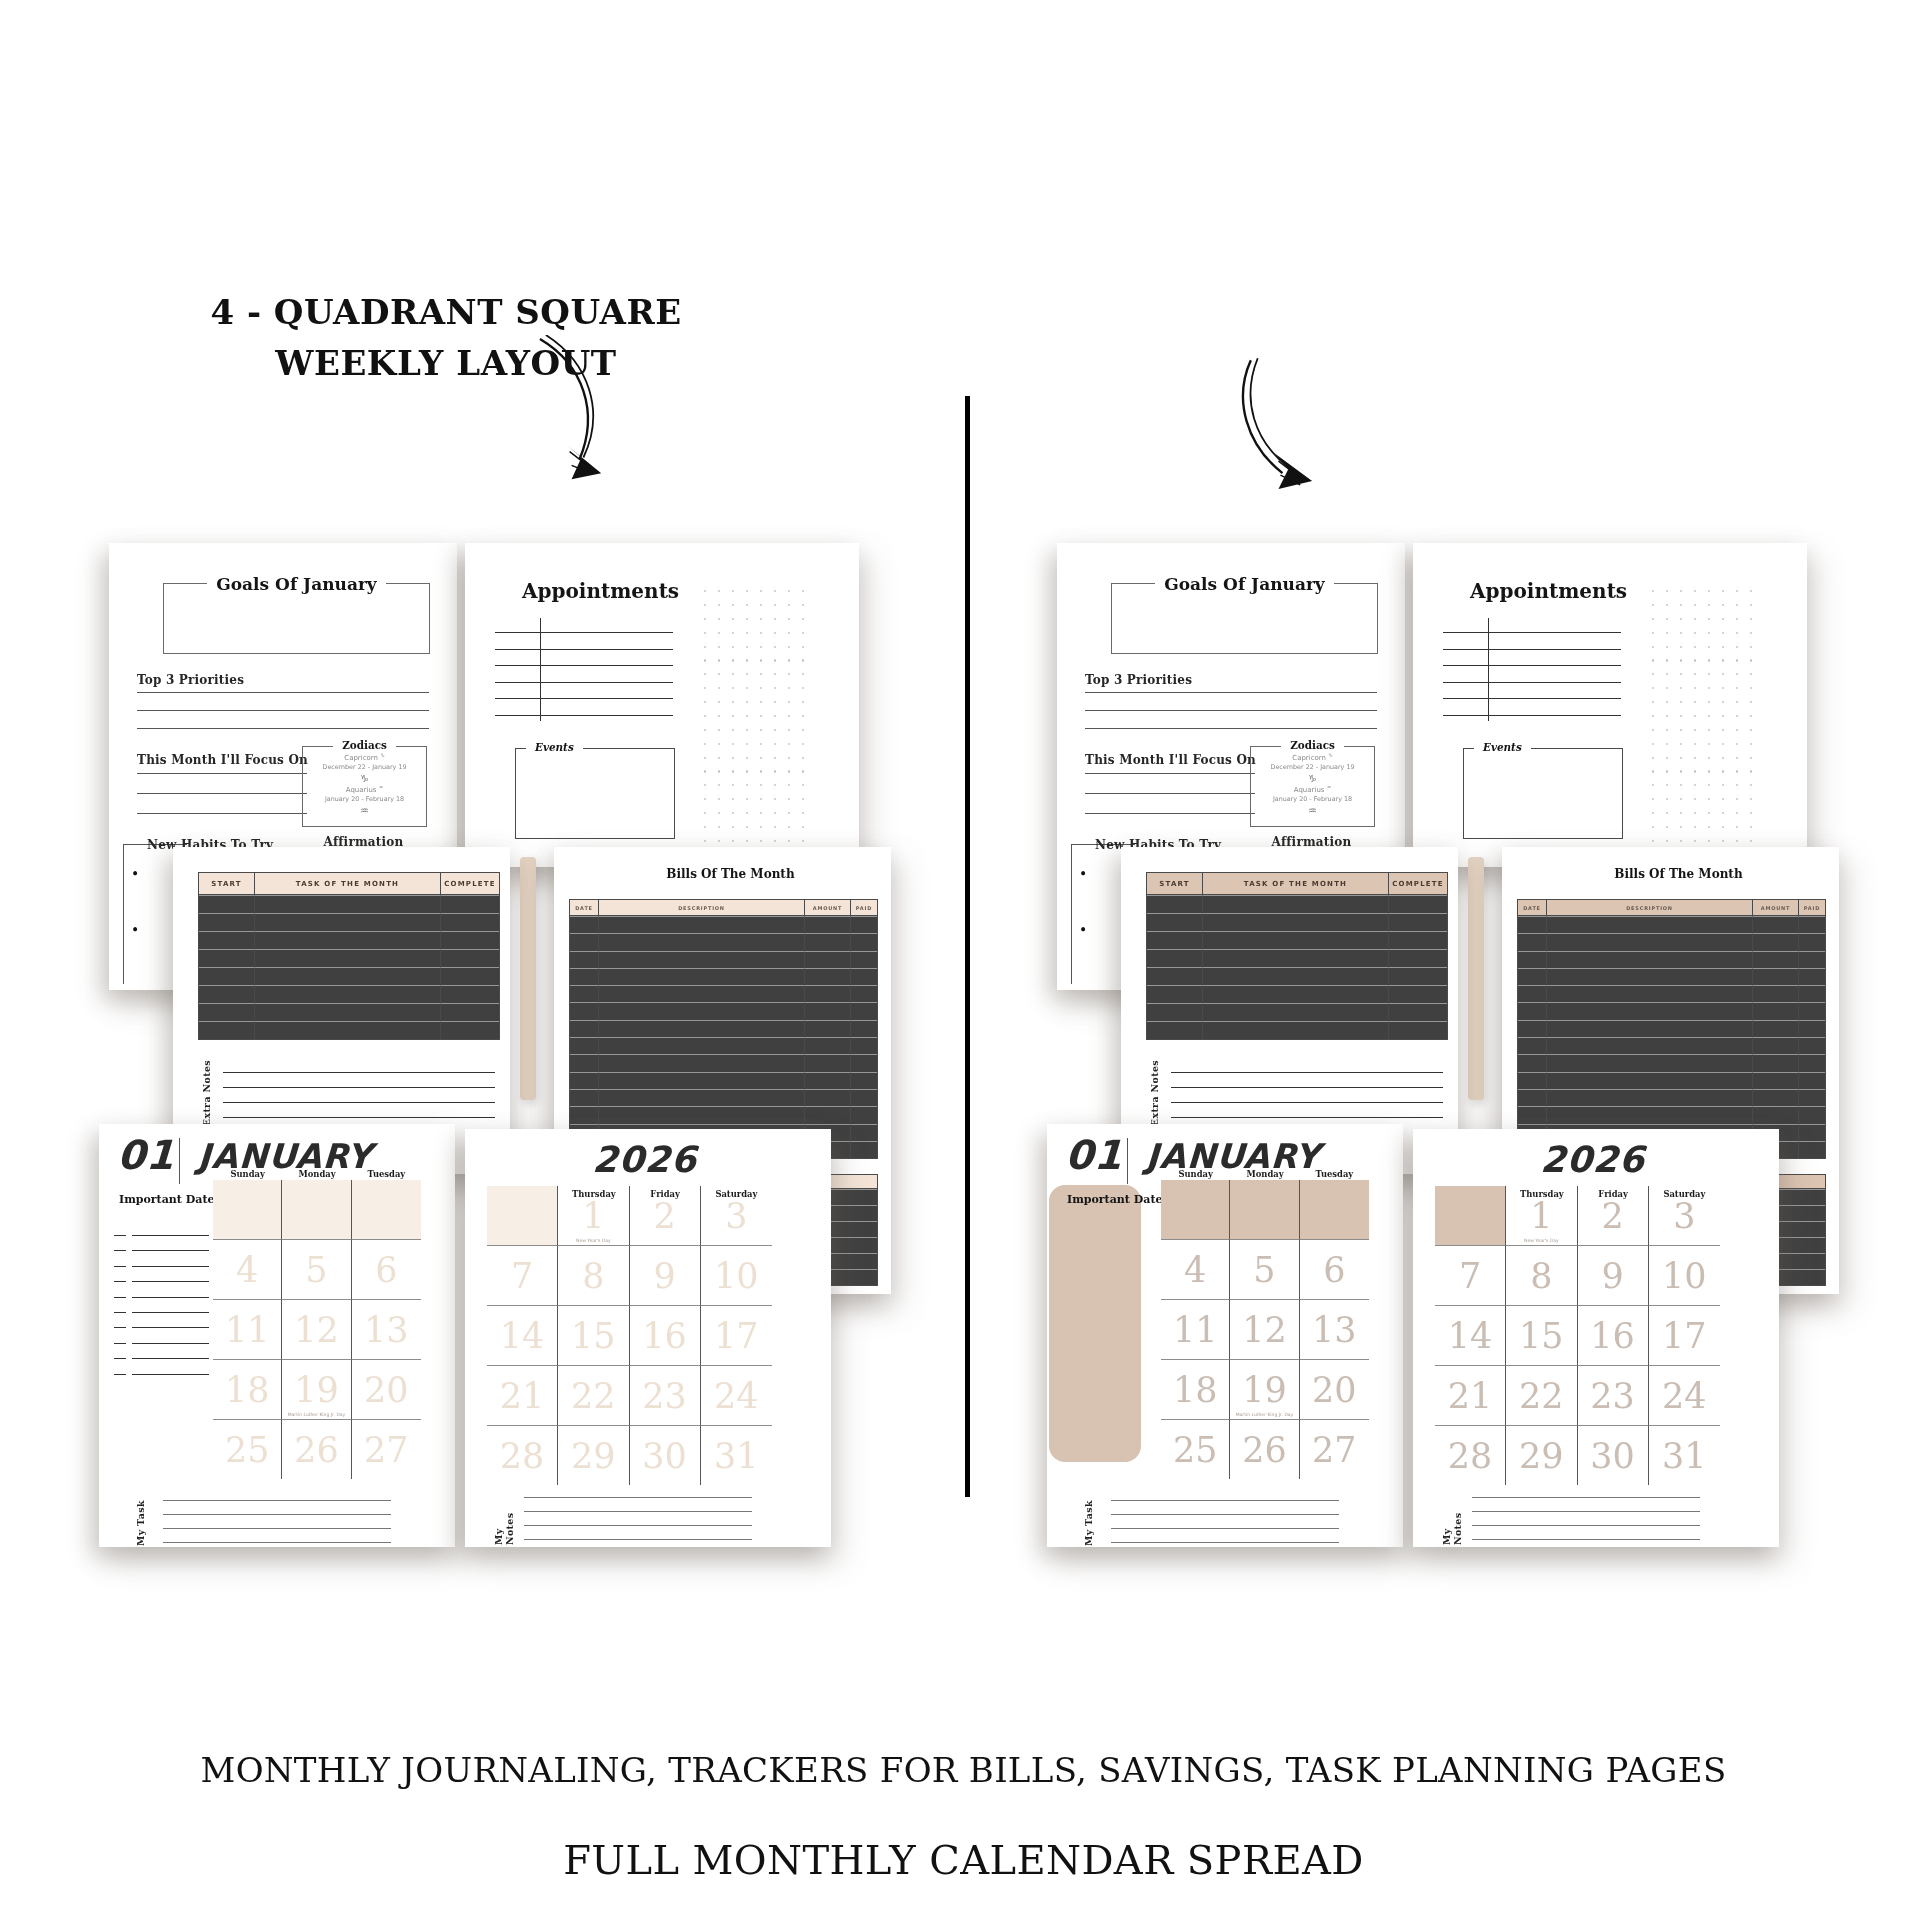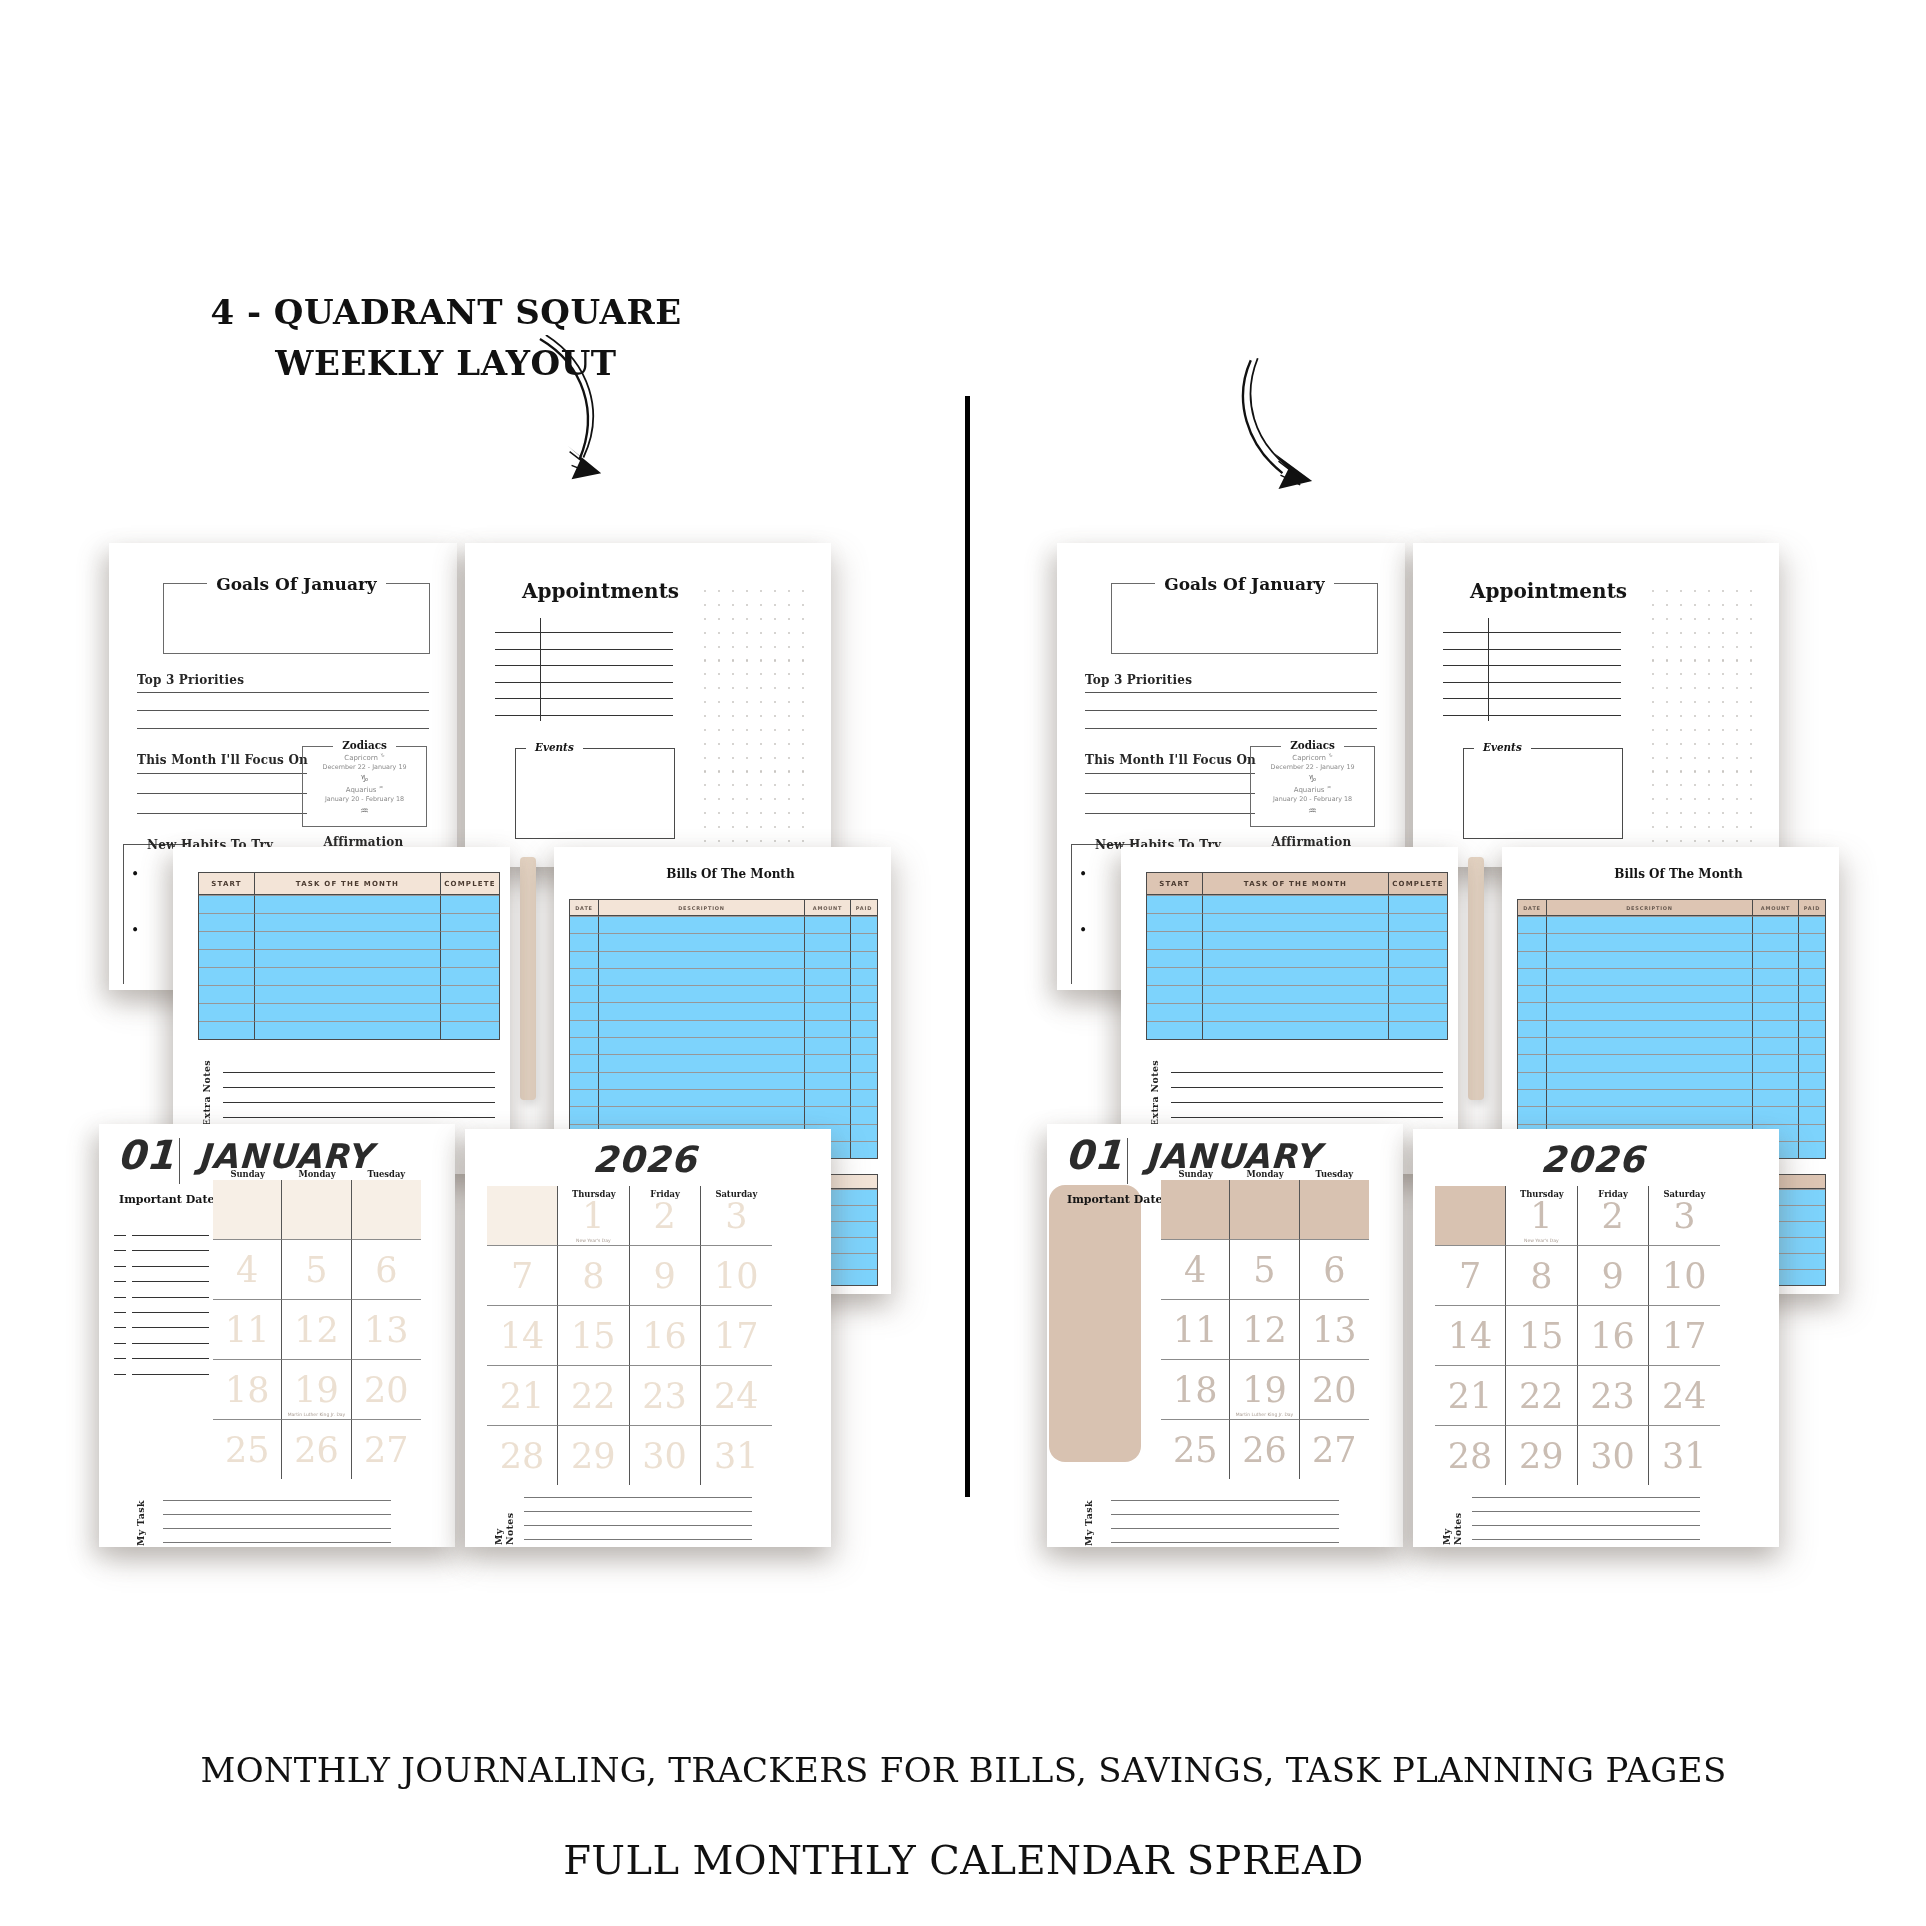--- a/index.html
+++ b/index.html
@@ -24,21 +24,21 @@
   
   .group{position:absolute;top:535px;width:812px;height:1025px;}
   #group-left{left:94px;}
   #group-right{left:1042px;}
   .theme-cream{--cell-shade:#f7efe6;--num:#ece0d2;--thead:#f3e4d7;--panel:transparent;}
   .theme-tan{--cell-shade:#d8c2b1;--num:#cabdb3;--thead:#ddc5b3;--panel:#d8c2b1;}
 
   .page{position:absolute;background:#fff;
         box-shadow:-8px 10px 22px rgba(110,100,90,.30), 8px 14px 28px rgba(110,100,90,.25);}
   .goals{left:15px;top:8px;width:348px;height:447px;z-index:1;}
-  .appts{left:371px;top:8px;width:366px;height:324px;z-index:1;}
+  .appts{left:371px;top:8px;width:366px;height:324px;z-index:1;padding-left:28px;}
   .edge-strip{position:absolute;left:426px;top:322px;width:16px;height:243px;background:#e6d5c4;
               border-radius:4px;z-index:2;box-shadow:2px 4px 8px rgba(0,0,0,.12);}
   .taskp{left:79px;top:312px;width:337px;height:327px;z-index:3;}
   .billsp{left:460px;top:312px;width:337px;height:447px;z-index:3;}
   .calm{left:5px;top:589px;width:356px;height:423px;z-index:5;}
   .caly{left:371px;top:594px;width:366px;height:418px;z-index:5;}
 
   
   .goalbox{position:absolute;left:54px;top:40px;width:265px;height:69px;border:1.5px solid #6a6a6a;}
   .goaltitle{position:absolute;left:35px;top:31px;width:305px;text-align:center;
@@ -72,21 +72,21 @@
   .alines{position:absolute;left:30px;top:89px;width:178px;}
   .alines .hline{margin-bottom:15.6px;border-color:#333;}
   .avline{position:absolute;left:75px;top:75px;height:103px;border-left:1.3px solid #333;}
   .ebox{position:absolute;left:50px;top:205px;width:158px;height:89px;border:1.4px solid #4a4a4a;font-style:italic;}
   .elbl{position:absolute;left:10px;top:-8px;font-weight:bold;font-size:10.4px;}
   .dots{position:absolute;left:233px;top:47px;width:112px;height:252px;display:grid;
         grid-template-columns:repeat(8,1fr);align-content:space-between;justify-items:center;}
   .dot{width:2.2px;height:2.2px;border-radius:50%;background:#c9c6c2;}
 
   
-  .gtable{position:absolute;display:grid;border:1.6px solid #4a4a4a;background:#7dd3fc;}
+  .gtable{position:absolute;display:grid;border:1.6px solid #4a4a4a;background:#404040;}
   .tth{background:var(--thead);border-bottom:1.4px solid #4a4a4a;
        font-family:"DejaVu Sans",sans-serif;font-weight:bold;font-size:7px;letter-spacing:1.2px;
        color:#4a3a30;text-align:center;padding:7px 0 6px;}
   .ttd{height:17px;border-top:1px solid #979797;}
   .bl{border-left:1.2px solid #4a4a4a;}
   .ttable{left:25px;top:25px;width:300px;}
   .exlbl{position:absolute;left:28px;top:213px;}
   .vlabel{writing-mode:vertical-rl;transform:rotate(180deg);font-weight:bold;font-size:9.4px;
           color:#222;letter-spacing:0.4px;}
   .exlines{position:absolute;left:50px;top:225px;width:272px;}

